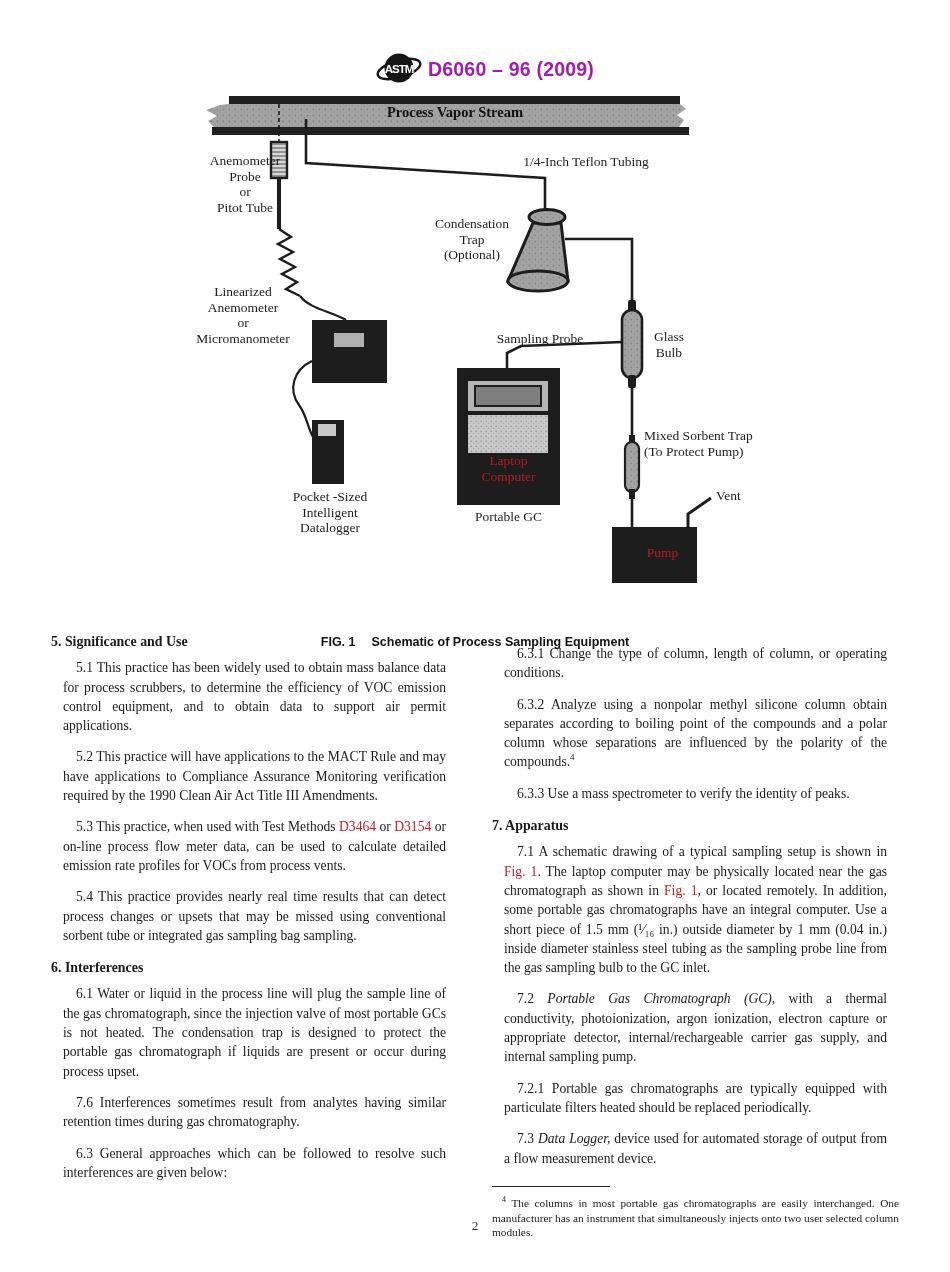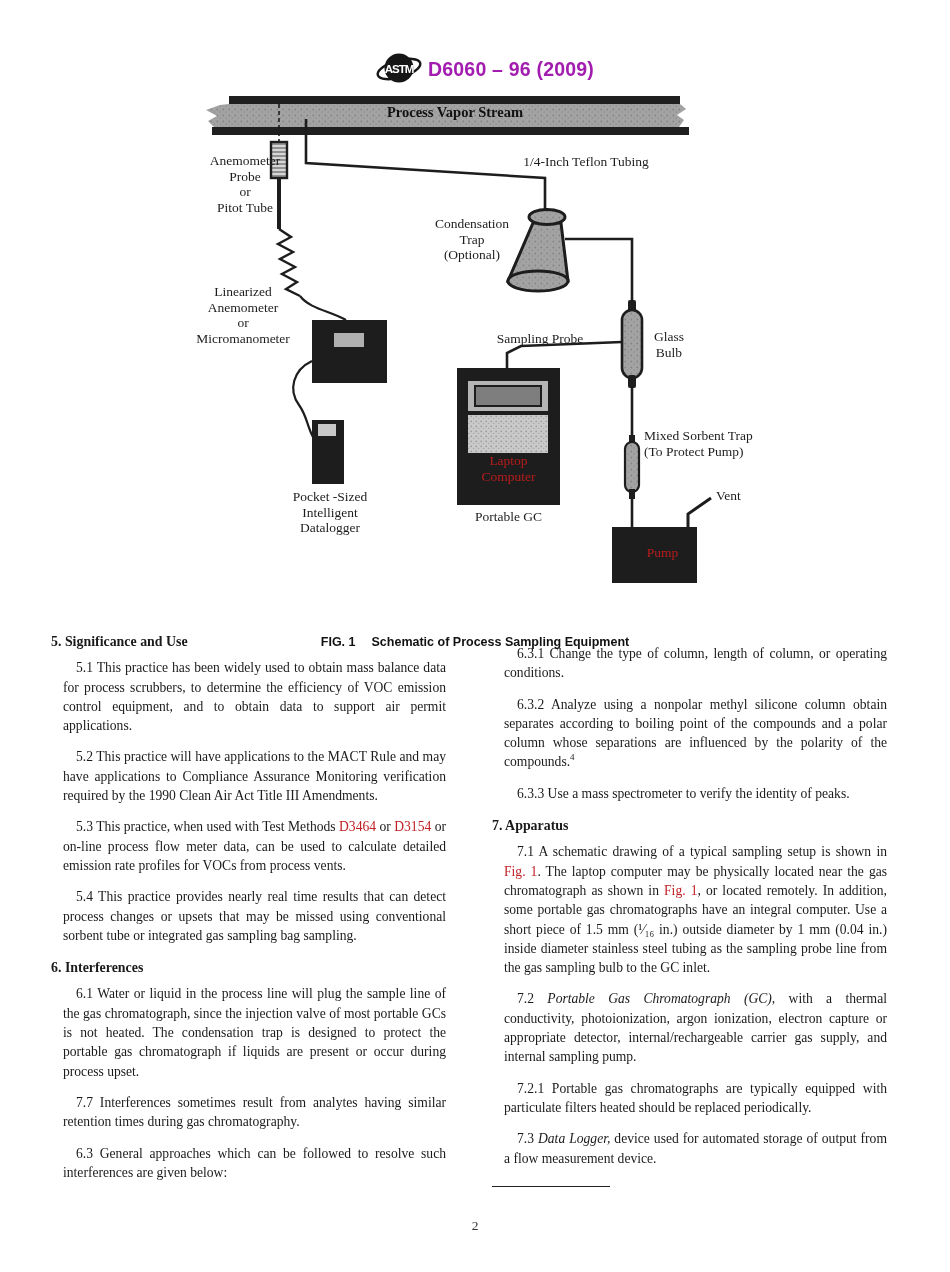--- a/index.html
+++ b/index.html
@@ -183,31 +183,32 @@
 
 <div id="content">
   <div class="col" id="col-left">
       <h3 class="sec-heading">5. Significance and Use</h3>
       <p class="para gap"><span>5.1 This practice has been widely used to obtain mass balance data for process scrubbers, to determine the efficiency of VOC emission control equipment, and to obtain data to support air permit applications.</span></p>
       <p class="para gap"><span>5.2 This practice will have applications to the MACT Rule and may have applications to Compliance Assurance Monitoring verification required by the 1990 Clean Air Act Title III Amendments.</span></p>
       <p class="para gap"><span>5.3 This practice, when used with Test Methods </span><span class="ref-link">D3464</span><span> or </span><span class="ref-link">D3154</span><span> or on-line process flow meter data, can be used to calculate detailed emission rate profiles for VOCs from process vents.</span></p>
       <p class="para gap"><span>5.4 This practice provides nearly real time results that can detect process changes or upsets that may be missed using conventional sorbent tube or integrated gas sampling bag sampling.</span></p>
       <h3 class="sec-heading">6. Interferences</h3>
       <p class="para gap"><span>6.1 Water or liquid in the process line will plug the sample line of the gas chromatograph, since the injection valve of most portable GCs is not heated. The condensation trap is designed to protect the portable gas chromatograph if liquids are present or occur during process upset.</span></p>
-      <p class="para gap"><span>7.7 Interferences sometimes result from analytes having similar retention times during gas chromatography.</span></p>
+      <p class="para gap"><span>7.6 Interferences sometimes result from analytes having similar retention times during gas chromatography.</span></p>
       <p class="para gap"><span>6.3 General approaches which can be followed to resolve such interferences are given below:</span></p>
     </div>
   <div class="col" id="col-right">
   <p class="para"><span>6.3.1 Change the type of column, length of column, or operating conditions.</span></p>
       <p class="para"><span>6.3.2 Analyze using a nonpolar methyl silicone column obtain separates according to boiling point of the compounds and a polar column whose separations are influenced by the polarity of the compounds.</span><span class="seg-sup">4</span></p>
       <p class="para"><span>6.3.3 Use a mass spectrometer to verify the identity of peaks.</span></p>
       <h3 class="sec-heading">7. Apparatus</h3>
       <p class="para gap"><span>7.1 A schematic drawing of a typical sampling setup is shown in </span><span class="ref-link">Fig. 1</span><span>. The laptop computer may be physically located near the gas chromatograph as shown in </span><span class="ref-link">Fig. 1</span><span>, or located remotely. In addition, some portable gas chromatographs have an integral computer. Use a short piece of 1.5 mm (¹⁄₁₆ in.) outside diameter by 1 mm (0.04 in.) inside diameter stainless steel tubing as the sampling probe line from the gas sampling bulb to the GC inlet.</span></p>
       <p class="para gap"><span>7.2 </span><span class="seg-italic">Portable Gas Chromatograph (GC),</span><span> with a thermal conductivity, photoionization, argon ionization, electron capture or appropriate detector, internal/rechargeable carrier gas supply, and internal sampling pump.</span></p>
       <p class="para"><span>7.2.1 Portable gas chromatographs are typically equipped with particulate filters heated should be replaced periodically.</span></p>
       <p class="para gap"><span>7.3 </span><span class="seg-italic">Data Logger,</span><span> device used for automated storage of output from a flow measurement device.</span></p>
       <div class="fn-block">
         <div class="fn-rule"></div>
+        <p class="fn-text"><sup>4</sup><span> The columns in most portable gas chromatographs are easily interchanged. One manufacturer has an instrument that simultaneously injects onto two user selected column modules.</span></p>
       </div>
     </div>
 </div>
 
 <div class="abs" id="page-num">2</div>
 
 </body></html>

